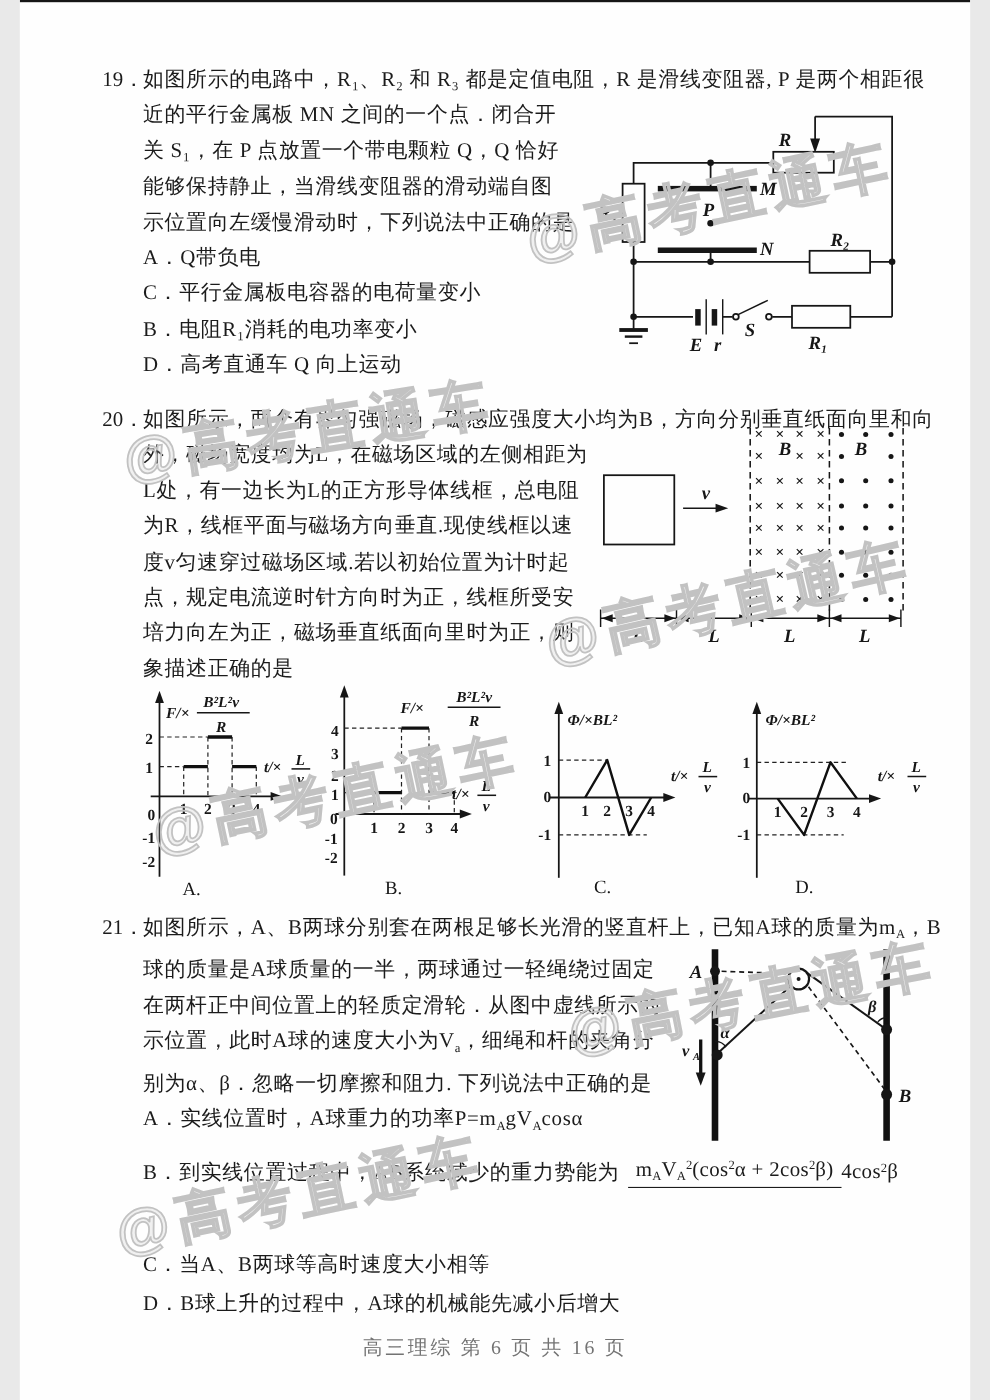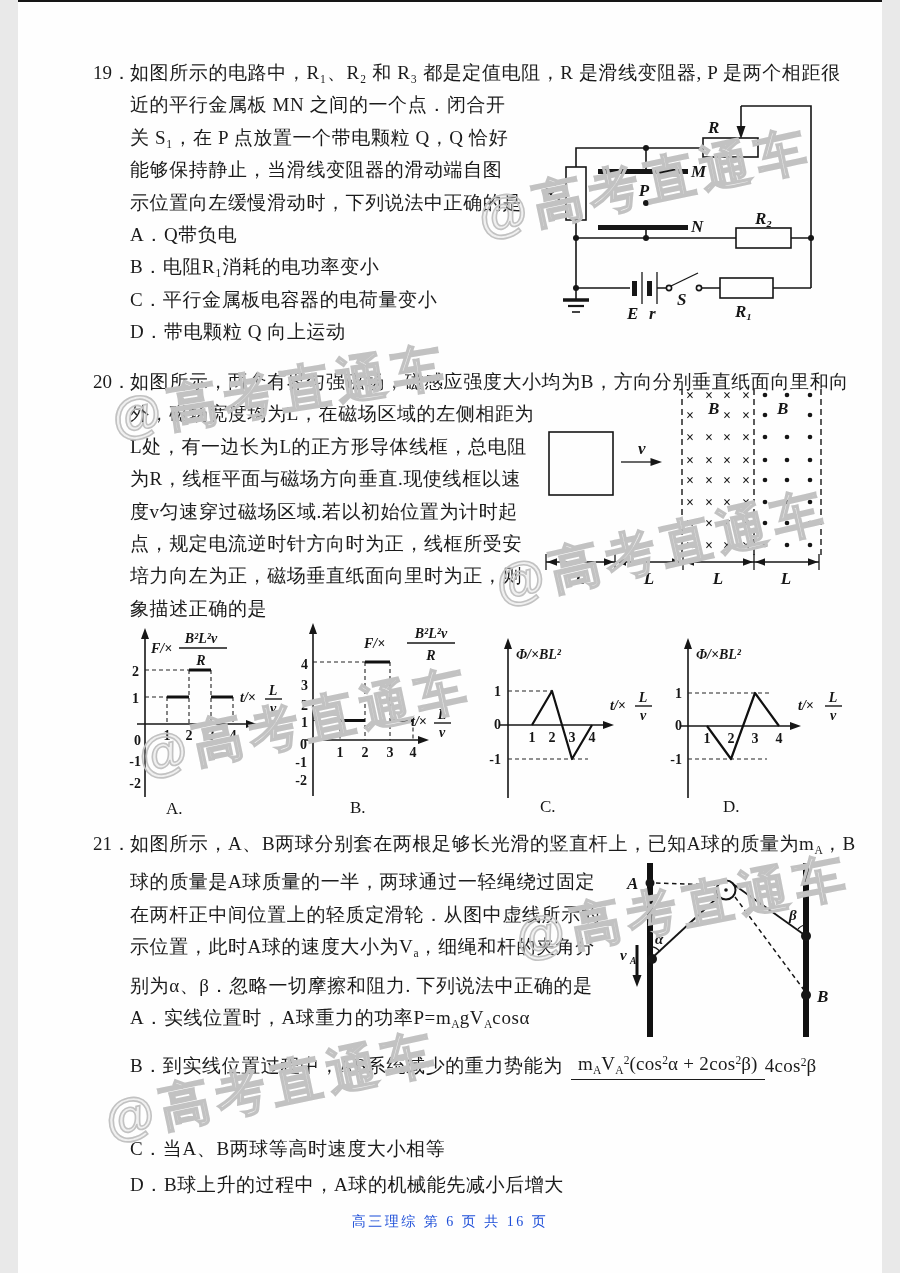--- a/index.html
+++ b/index.html
@@ -11,21 +11,21 @@
 .q .line{white-space:nowrap;}
 .qnum{display:inline-block;width:37px;letter-spacing:0;}
 .indent{margin-left:37px;}
 sub{font-size:11.5px;vertical-align:-4px;letter-spacing:0;}
 sup{font-size:11.5px;vertical-align:6px;letter-spacing:0;}
 .optline{position:absolute;left:112px;font-size:19px;letter-spacing:.6px;white-space:nowrap;}
 .optb{display:flex;align-items:center;gap:8px;}
 .frac{display:inline-flex;flex-direction:row;align-items:center;font-size:19px;line-height:1.3;letter-spacing:.3px;}
 .frac .num{border-bottom:1.6px solid #1b1b1b;padding:0 7px 1px;}
 .frac .den{padding-top:1px;}
-.footer{position:absolute;top:1213px;left:0;width:100%;text-align:center;font-size:14px;letter-spacing:2.5px;color:#1d4ed8;}
+.footer{position:absolute;top:1213px;left:0;width:100%;text-align:center;font-size:18px;letter-spacing:2.5px;color:#737373;}
 .wm{position:absolute;font-family:"Liberation Sans","DejaVu Sans",sans-serif;font-weight:700;font-size:50px;letter-spacing:7px;white-space:nowrap;color:rgba(190,190,190,.22);-webkit-text-stroke:1.6px #c2c2c2;transform-origin:left bottom;pointer-events:none;}
 svg.diagram,svg.chart{position:absolute;overflow:visible;}
 svg text{font-family:"Liberation Serif","DejaVu Serif",serif;fill:#161616;letter-spacing:0;}
 .w{stroke:#161616;stroke-width:1.6;fill:none;}
 .thin{stroke:#161616;stroke-width:1.3;fill:none;}
 .dsh{stroke:#161616;stroke-width:1.4;fill:none;stroke-dasharray:6 4;}
 .dsh2{stroke:#161616;stroke-width:1.5;fill:none;stroke-dasharray:4.5 3.5;}
 .blk{fill:#161616;stroke:none;}
 .box{fill:#fefefe;stroke:#161616;stroke-width:1.6;}
 .lab{font-size:17px;font-weight:bold;font-style:italic;}
@@ -47,23 +47,23 @@
 <div class="page">
   <div class="top-rule"></div>
 
   <section class="q" style="top:57px">
     <div class="line"><span class="qnum">19．</span><span>如图所示的电路中，R₁、R₂ 和 R₃ 都是定值电阻，R 是滑线变阻器, P 是两个相距很</span></div>
     <div class="line indent">近的平行金属板 MN 之间的一个点．闭合开</div>
     <div class="line indent">关 S₁，在 P 点放置一个带电颗粒 Q，Q 恰好</div>
     <div class="line indent">能够保持静止，当滑线变阻器的滑动端自图</div>
     <div class="line indent">示位置向左缓慢滑动时，下列说法中正确的是</div>
     <div class="line indent">A．Q带负电</div>
+    <div class="line indent">C．平行金属板电容器的电荷量变小</div>
     <div class="line indent">B．电阻R₁消耗的电功率变小</div>
-    <div class="line indent">C．平行金属板电容器的电荷量变小</div>
-    <div class="line indent">D．带电颗粒 Q 向上运动</div>
+    <div class="line indent">D．高考直通车 Q 向上运动</div>
   </section>
 
   <svg class="diagram" style="left:523px;top:95px" width="345" height="250" viewBox="0 0 345 250">
     <g>
       <path class="w" d="M200,11 H270 V193 M162,53 H35 V193 M35,143 H270 M105,53 V74 M105,135 V143 M35,193 H89 M116,193 H125 M161,193 H179 M232,193 H270"></path>
       <path class="w" d="M200,11 V32"></path>
       <polygon class="blk" points="200,44 195.5,31 204.5,31"></polygon>
     </g>
     <g>
       <rect class="box" x="162" y="43" width="55" height="19"></rect>

